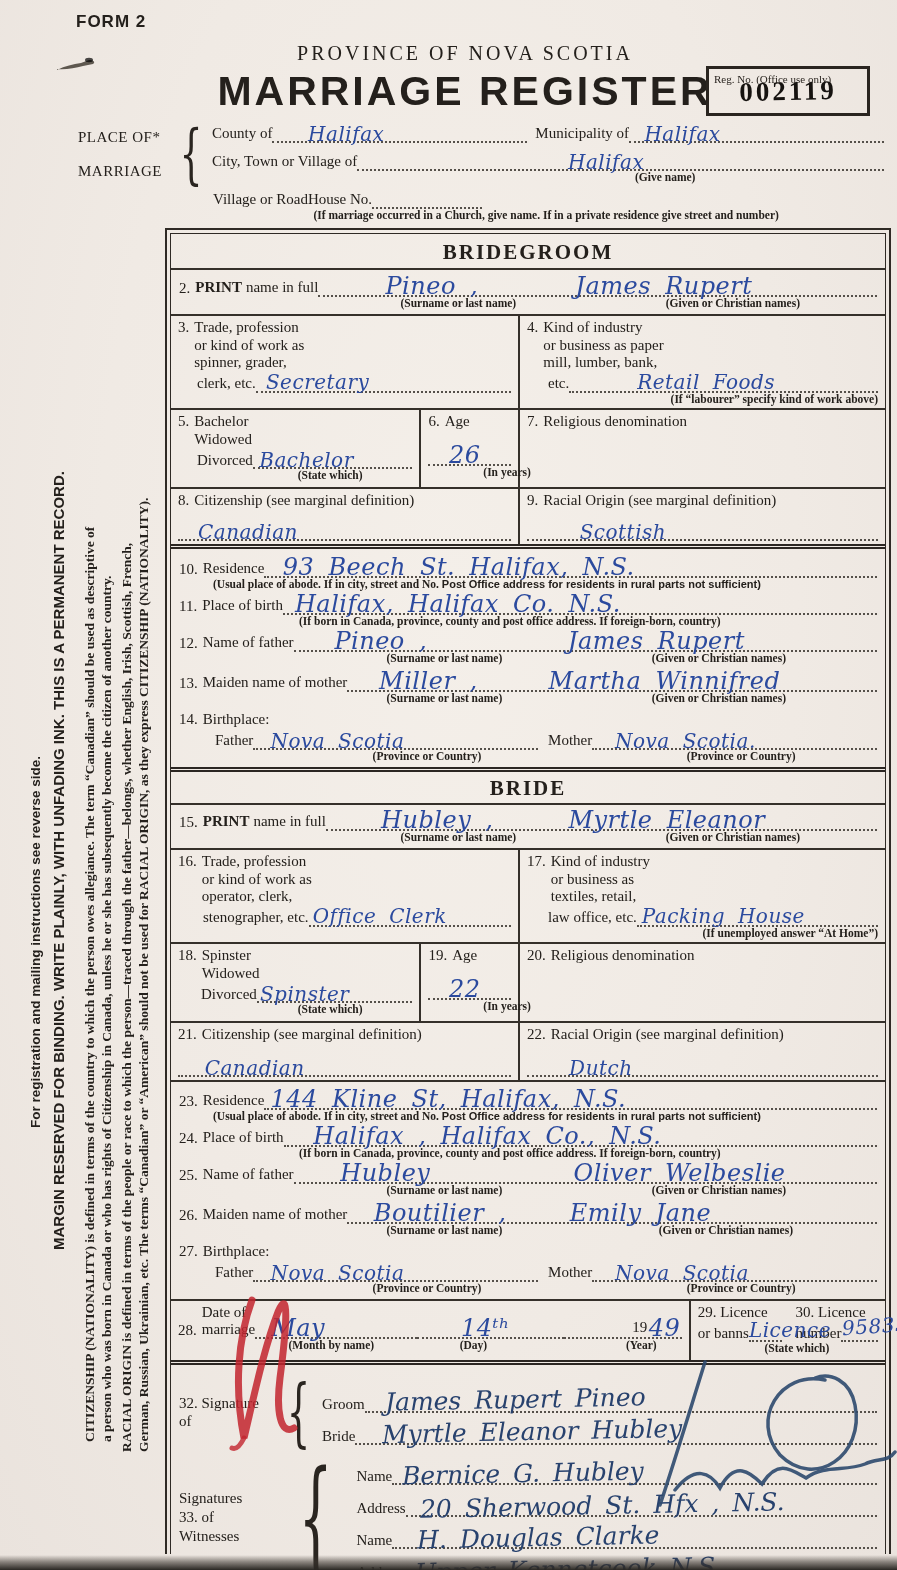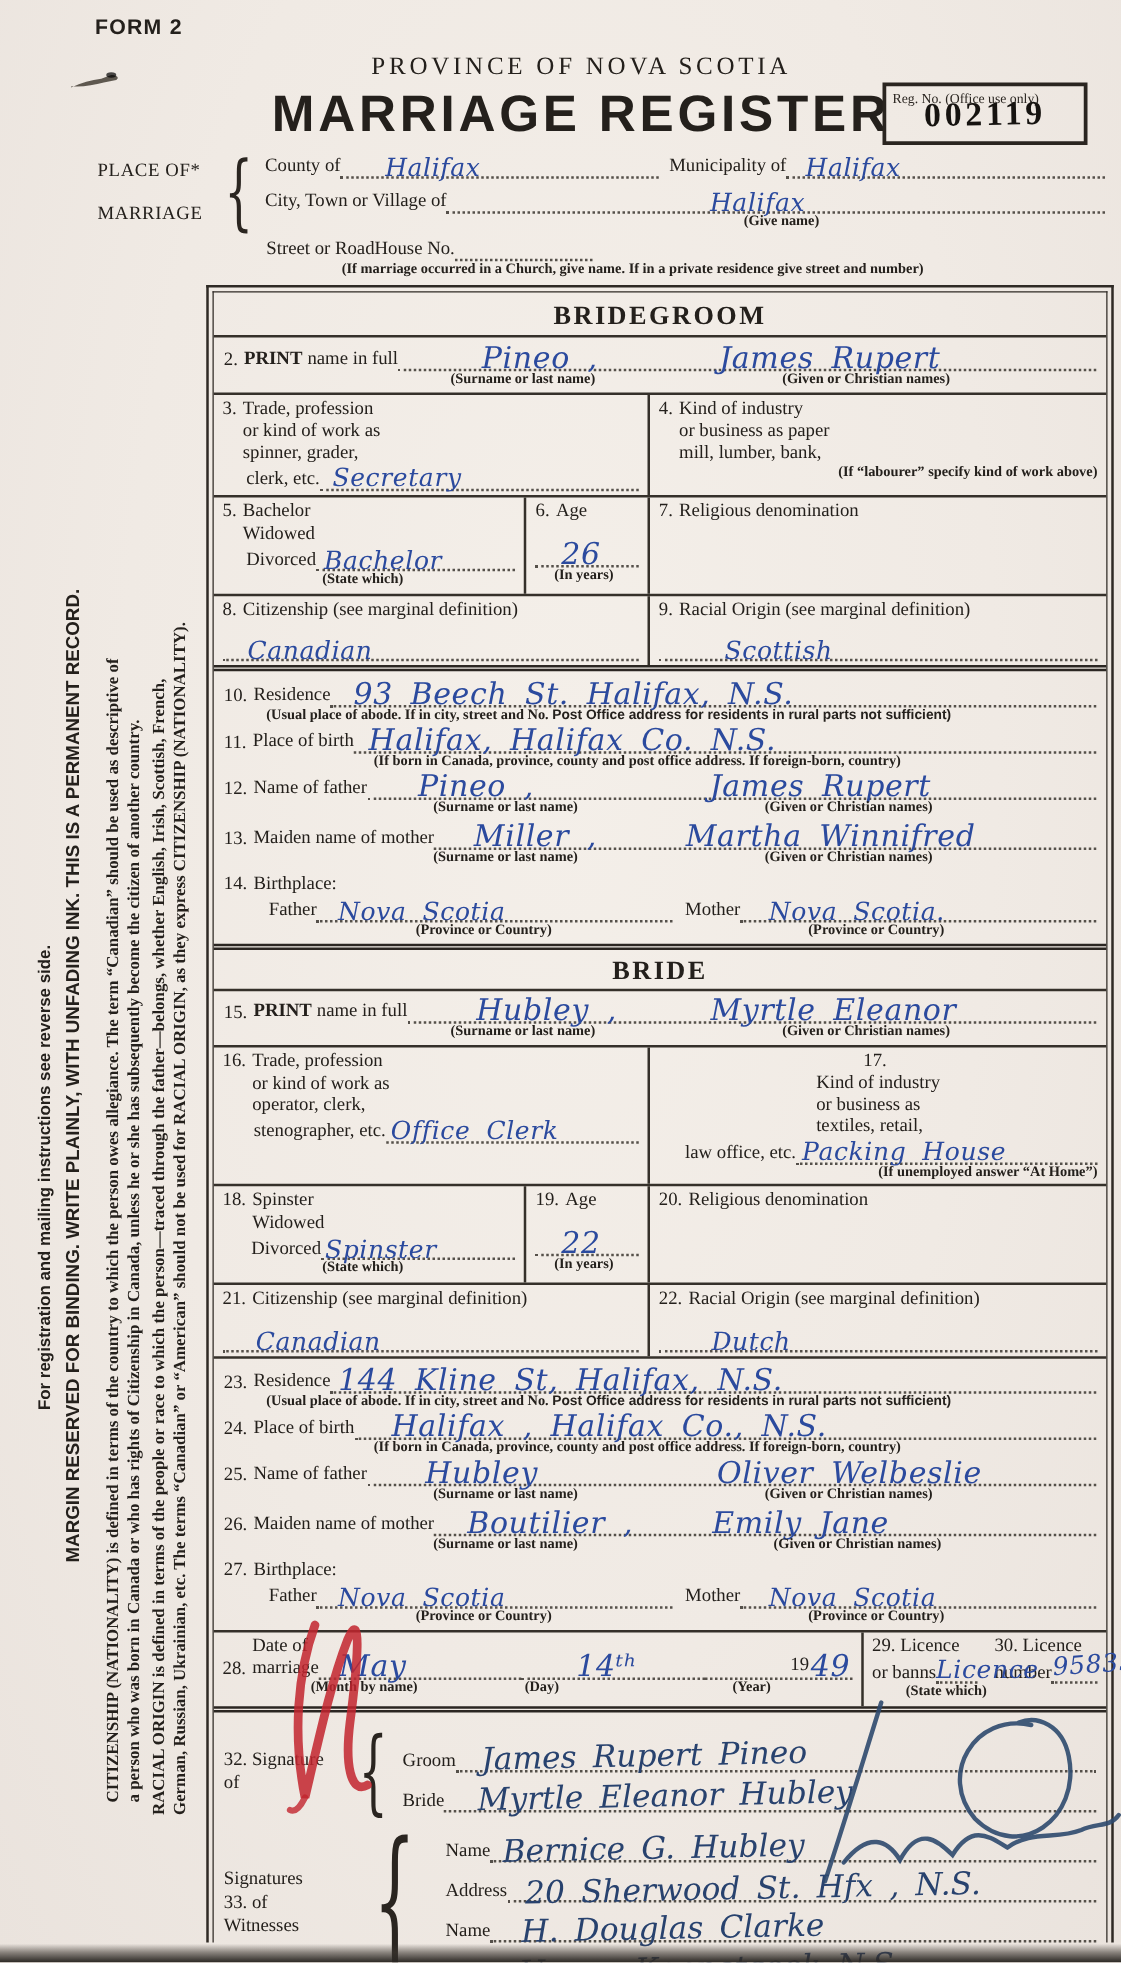--- a/index.html
+++ b/index.html
@@ -32,21 +32,21 @@
   .lbl{font-size:15px;white-space:pre-line;line-height:1.18;}
   .no{font-size:15px;margin-right:5px;}
   .dots{flex:1;border-bottom:2px dotted #55504a;position:relative;height:19px;}
   .dots .hw,.dots .sig{position:absolute;bottom:-3px;}
   .hw{font-family:"DejaVu Serif",serif;font-style:italic;font-size:20px;color:#2b4a9e;
       white-space:nowrap;word-spacing:6px;letter-spacing:.5px;line-height:1;}
   .hw.big{font-size:24px;}
   .sig{font-family:"DejaVu Serif",serif;font-style:italic;font-size:25px;color:#28426e;
       white-space:nowrap;word-spacing:5px;line-height:1;transform:rotate(-1.2deg);}
   .subs{position:relative;height:15px;font:bold 11.5px "Liberation Serif",serif;}
-  .subs span{position:absolute;white-space:nowrap;}
+  .subs span{position:absolute;white-space:nowrap;margin-left:40px;}
   
   .main-box{position:absolute;left:165px;top:228px;width:726px;height:1326px;
         border:2px solid #2f2a25;border-bottom:none;box-sizing:border-box;}
   .box-inner{position:absolute;left:3px;top:3px;right:3px;bottom:0;border:1.5px solid #2f2a25;border-bottom:none;}
   .sec{border-bottom:2px solid #35302a;padding:2px 8px;}
   .sec.nopad{padding:0;}
   .sec.dbl{border-bottom:5px double #2b2622;}
   .sec.norule{border-bottom:none;}
   .sec-title{text-align:center;font:bold 21px "Liberation Serif",serif;letter-spacing:2px;padding:6px 0 3px;}
   .cols{display:flex;}
@@ -102,21 +102,21 @@
               <span class="hw" style="left:40%;">Halifax</span>
             </span>
         </div>
         <div class="subs">
             <span style="left:57%;">(Give name)</span>
           </div>
       </div>
     </div>
     <div style="margin-left:135px;">
       <div class="fl">
-        <span class="lbl">Street or Road</span>
+        <span class="lbl">Village or Road</span>
         <span class="lbl">House No.</span>
         <span class="dots" style="max-width:110px;"></span>
       </div>
       <div class="subs">
           <span style="left:9%;">(If marriage occurred in a Church, give name.   If in a private residence give street and number)</span>
         </div>
     </div>
   </div>
 
   <div class="main-box">
@@ -156,20 +156,26 @@
                 </span>
           </div>
         </div>
         <div class="col" style="width:51.4%;">
           <div class="fl" style="align-items:flex-start;">
             <span class="no">4.</span>
             <span class="lbl">Kind  of  industry
 or business as paper
 mill,  lumber,  bank,</span>
           </div>
+          <div class="fl" style="margin-left:21px;">
+            <span class="lbl">etc.</span>
+            <span class="dots">
+                  <span class="hw" style="left:22%;bottom:-1px;">Retail Foods</span>
+                </span>
+          </div>
           <div class="small-sub" style="text-align:right;">(If “labourer” specify kind of work above)</div>
         </div>
       </div>
     </div>
 
     <div class="sec nopad">
       <div class="cols">
         <div class="col" style="width:34.8%;">
           <div class="fl" style="align-items:flex-start;">
             <span class="no">5.</span>
@@ -333,21 +339,21 @@
 operator,     clerk,</span>
           </div>
           <div class="fl" style="margin-left:25px;">
             <span class="lbl">stenographer, etc.</span>
             <span class="dots">
                   <span class="hw" style="left:2%;bottom:-1px;">Office Clerk</span>
                 </span>
           </div>
         </div>
         <div class="col" style="width:51.4%;">
-          <div class="fl" style="align-items:center;flex-direction:column;">
+          <div class="fl" style="align-items:flex-start;">
             <span class="no">17.</span>
             <span class="lbl">Kind of industry
 or   business   as
 textiles,    retail,</span>
           </div>
           <div class="fl" style="margin-left:21px;">
             <span class="lbl">law office, etc.</span>
             <span class="dots">
                   <span class="hw" style="left:2%;bottom:-1px;">Packing House</span>
                 </span>

